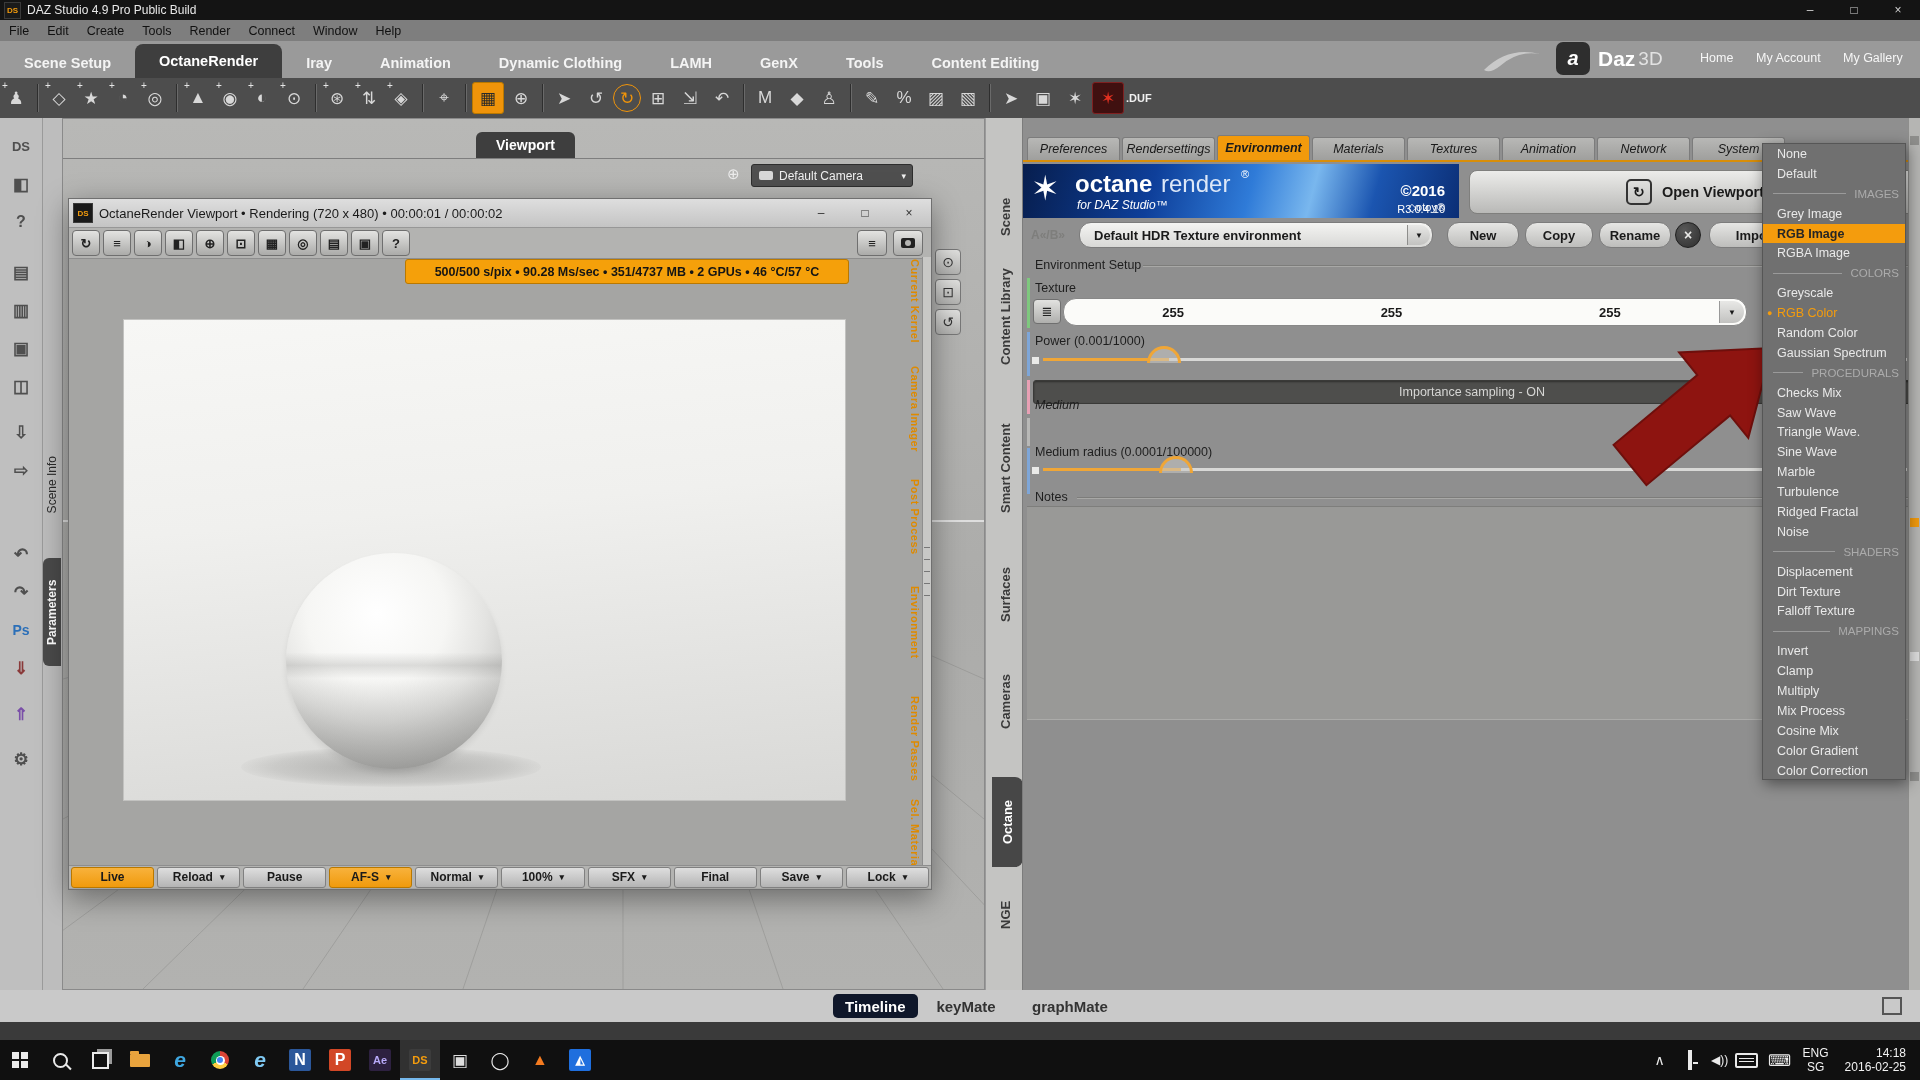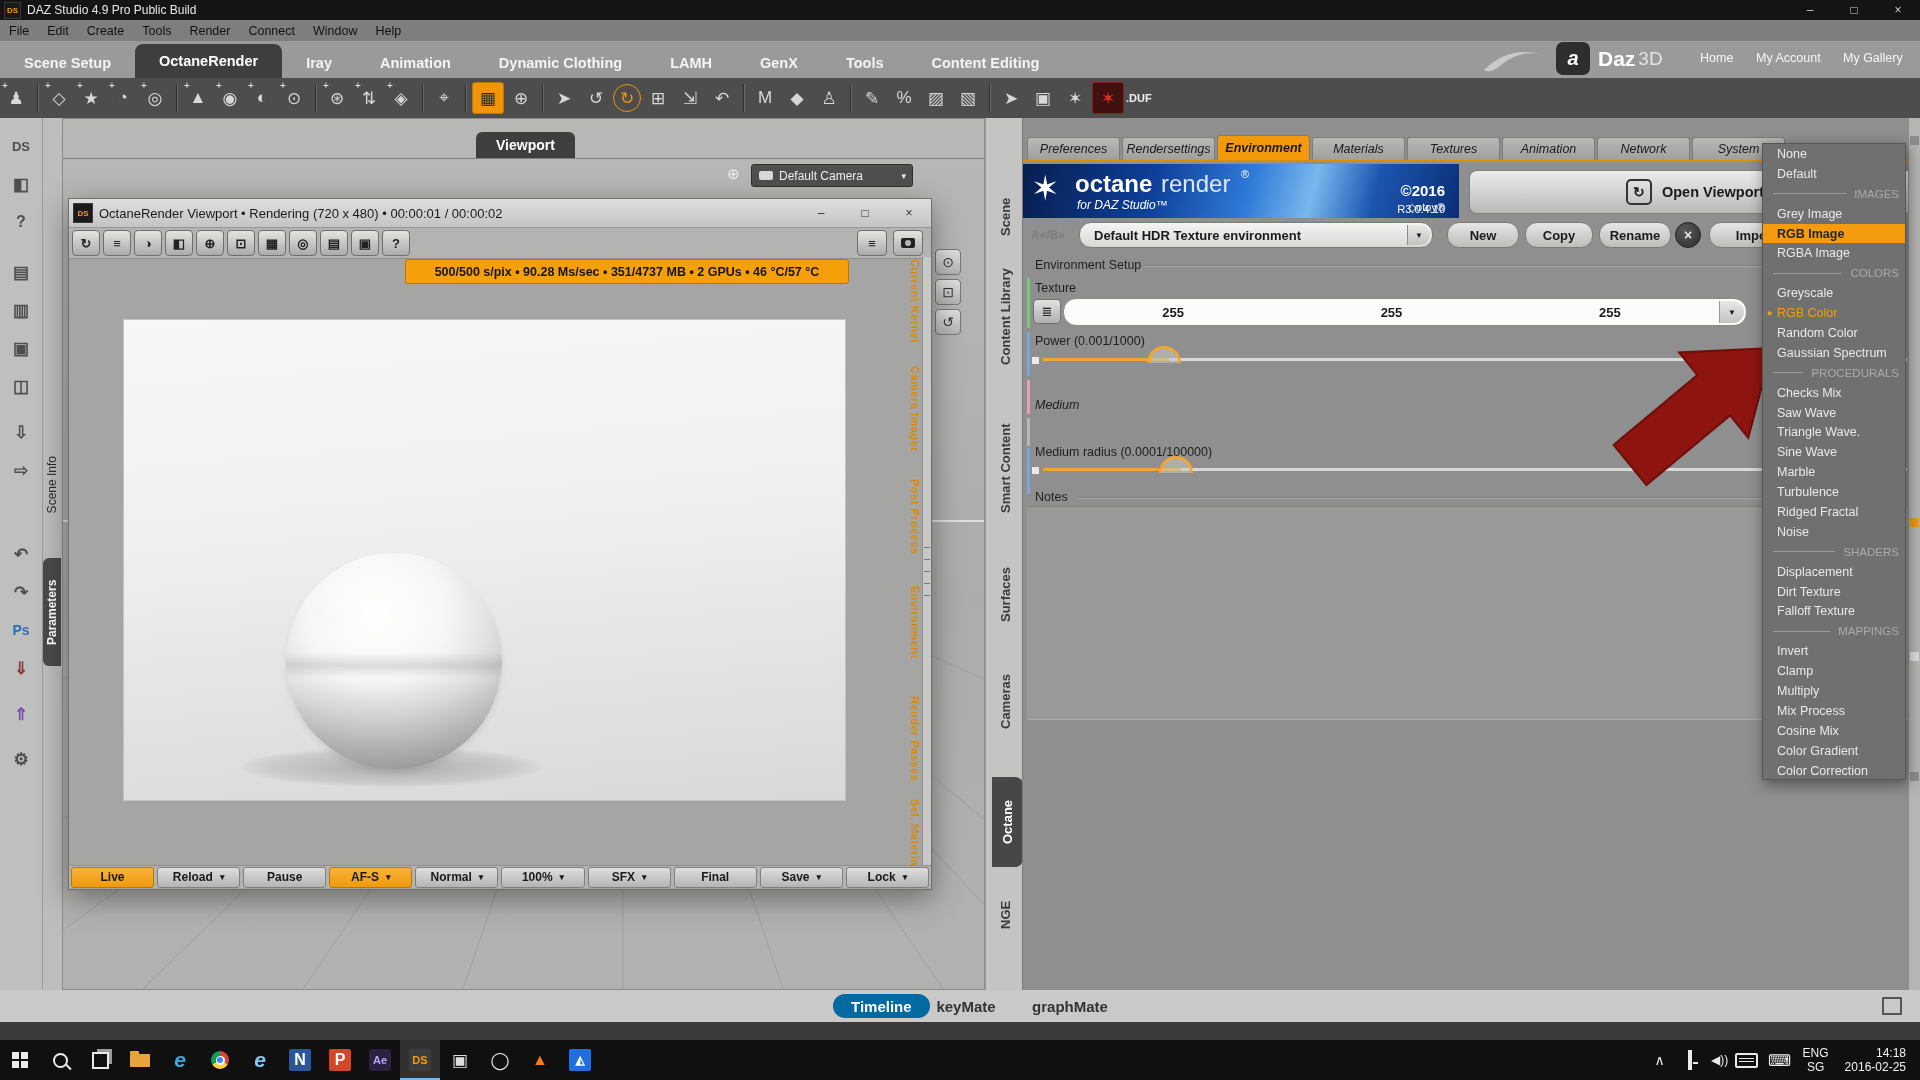--- a/index.html
+++ b/index.html
@@ -77,21 +77,21 @@
   .cmenu{left:1762px;top:143px;width:144px;height:637px;background:#707070;border:1px solid #565656;box-shadow:2px 4px 14px rgba(0,0,0,.45);z-index:60;display:flex;flex-direction:column;box-sizing:border-box;}
   .cmi{height:19.9px;flex:none;display:flex;align-items:center;padding-left:14px;font-size:12.5px;color:#E9E9E9;position:relative;}
   .cmi.hl{background:#F49C0D;color:#262626;font-weight:bold;}
   .cmi.sel{color:#F49C0D;}
   .cmi .blt{position:absolute;left:4px;font-size:9px;color:#F49C0D;}
   .cms{height:19.9px;flex:none;display:flex;align-items:center;justify-content:flex-end;padding-right:6px;font-size:11.5px;color:#ABABAB;}
   .cms .ln{flex:1;height:1px;background:#9A9A9A;margin:0 8px 0 10px;}
   
   .tlrow{left:0;top:990px;width:1920px;height:32px;background:#C9C9C9;z-index:30;}
   .tltab{position:absolute;top:4px;height:24px;display:flex;align-items:center;justify-content:center;font-size:15px;font-weight:bold;color:#333;}
-  .tltab.active{background:#0369a1;color:#FFF;border-radius:12px;padding:0 18px;}
+  .tltab.active{background:#0f172a;color:#FFF;border-radius:5px;padding:0 12px;}
   .darkstrip{left:0;top:1022px;width:1920px;height:18px;background:#3A3A3A;z-index:30;}
   
   .taskbar{left:0;top:1040px;width:1920px;height:40px;background:#101010;z-index:80;display:flex;align-items:center;color:#EEE;}
   .tslot{width:40px;height:40px;display:flex;align-items:center;justify-content:center;position:relative;}
   .tslot.active{background:rgba(255,255,255,.14);box-shadow:inset 0 -2px 0 #76B9ED;}
   .wingrid{display:grid;grid-template-columns:7px 7px;grid-template-rows:7px 7px;gap:2px;}
   .wingrid b{background:#EAEAEA;}
   .sicon{width:11px;height:11px;border:2px solid #EAEAEA;border-radius:50%;position:relative;}
   .sicon b{position:absolute;left:10px;top:11px;width:7px;height:2px;background:#EAEAEA;transform:rotate(45deg);}
   .tvicon{width:13px;height:13px;border:2px solid #EAEAEA;box-shadow:4px -4px 0 -1px #9a9a9a;}
@@ -499,20 +499,21 @@
     </div>
 
     <span class="cbar" style="top:214px;height:44px;background:#7EA6D8;"></span>
     <span class="envlabel" style="top:216px;">Power (0.001/1000)</span>
     <span class="abs" style="left:8px;top:238px;width:7px;height:7px;background:#EAEAE8;border:1px solid #909090;"></span>
     <span class="slider-track" style="left:20px;top:240px;width:864px;"></span>
     <span class="slider-fill" style="left:20px;top:240px;width:126px;"></span>
     <span class="dome" style="left:124px;top:228px;"></span>
 
     <span class="cbar" style="top:262px;height:34px;background:#E8A0B4;"></span>
+    <div class="abs" style="left:10px;top:262px;width:876px;height:22px;background:#4E4E4C;border:1px solid #3A3A38;border-radius:3px;box-shadow:inset 0 1px 2px rgba(0,0,0,.4);display:flex;align-items:center;justify-content:center;color:#D6D6D4;font-size:12.5px;">Importance sampling - ON</div>
 
     <span class="cbar" style="top:300px;height:28px;background:#B8B8B6;"></span>
     <span class="envlabel" style="top:280px;font-style:italic;">Medium</span>
 
     <span class="cbar" style="top:330px;height:46px;background:#7EA6D8;"></span>
     <span class="envlabel" style="top:327px;">Medium radius (0.0001/100000)</span>
     <span class="abs" style="left:8px;top:348px;width:7px;height:7px;background:#EAEAE8;border:1px solid #909090;"></span>
     <span class="slider-track" style="left:20px;top:350px;width:864px;"></span>
     <span class="slider-fill" style="left:20px;top:350px;width:138px;"></span>
     <span class="dome" style="left:136px;top:338px;"></span>

